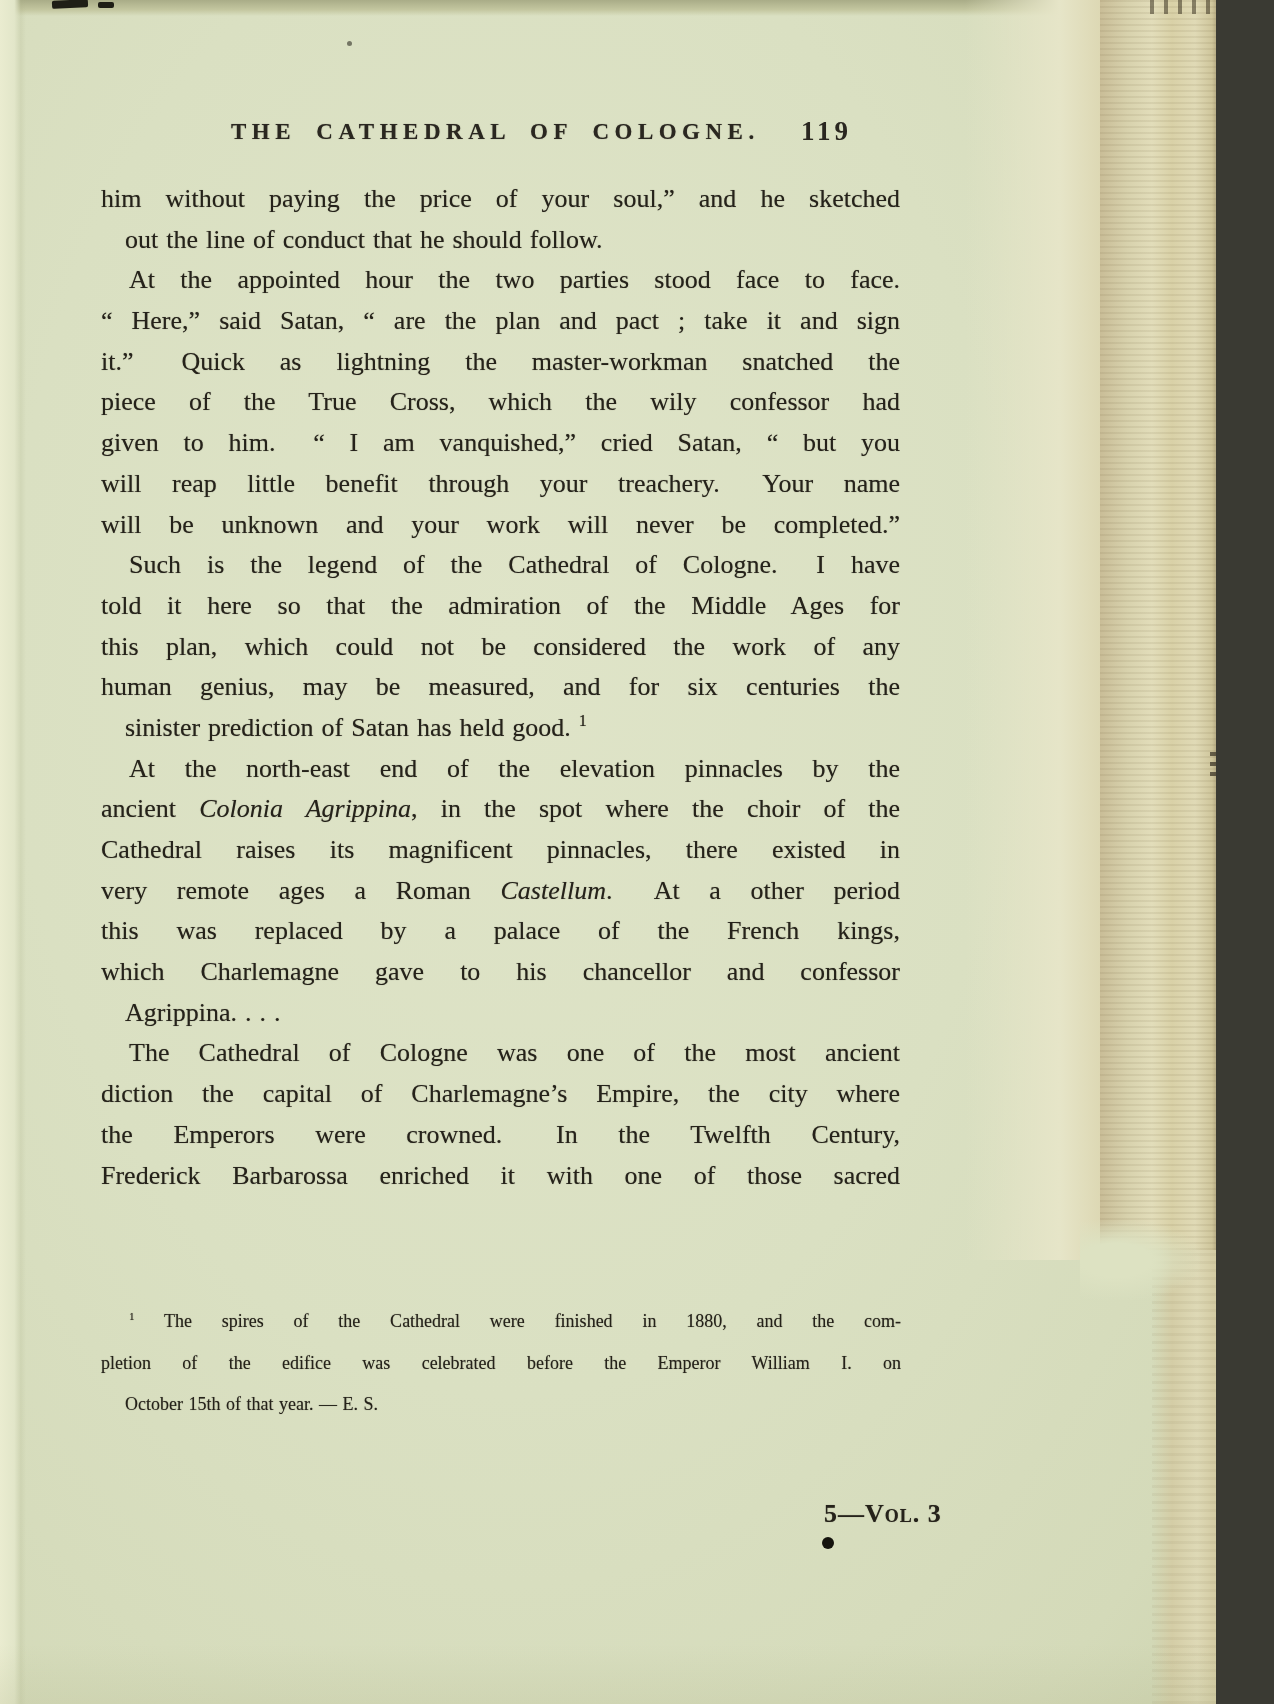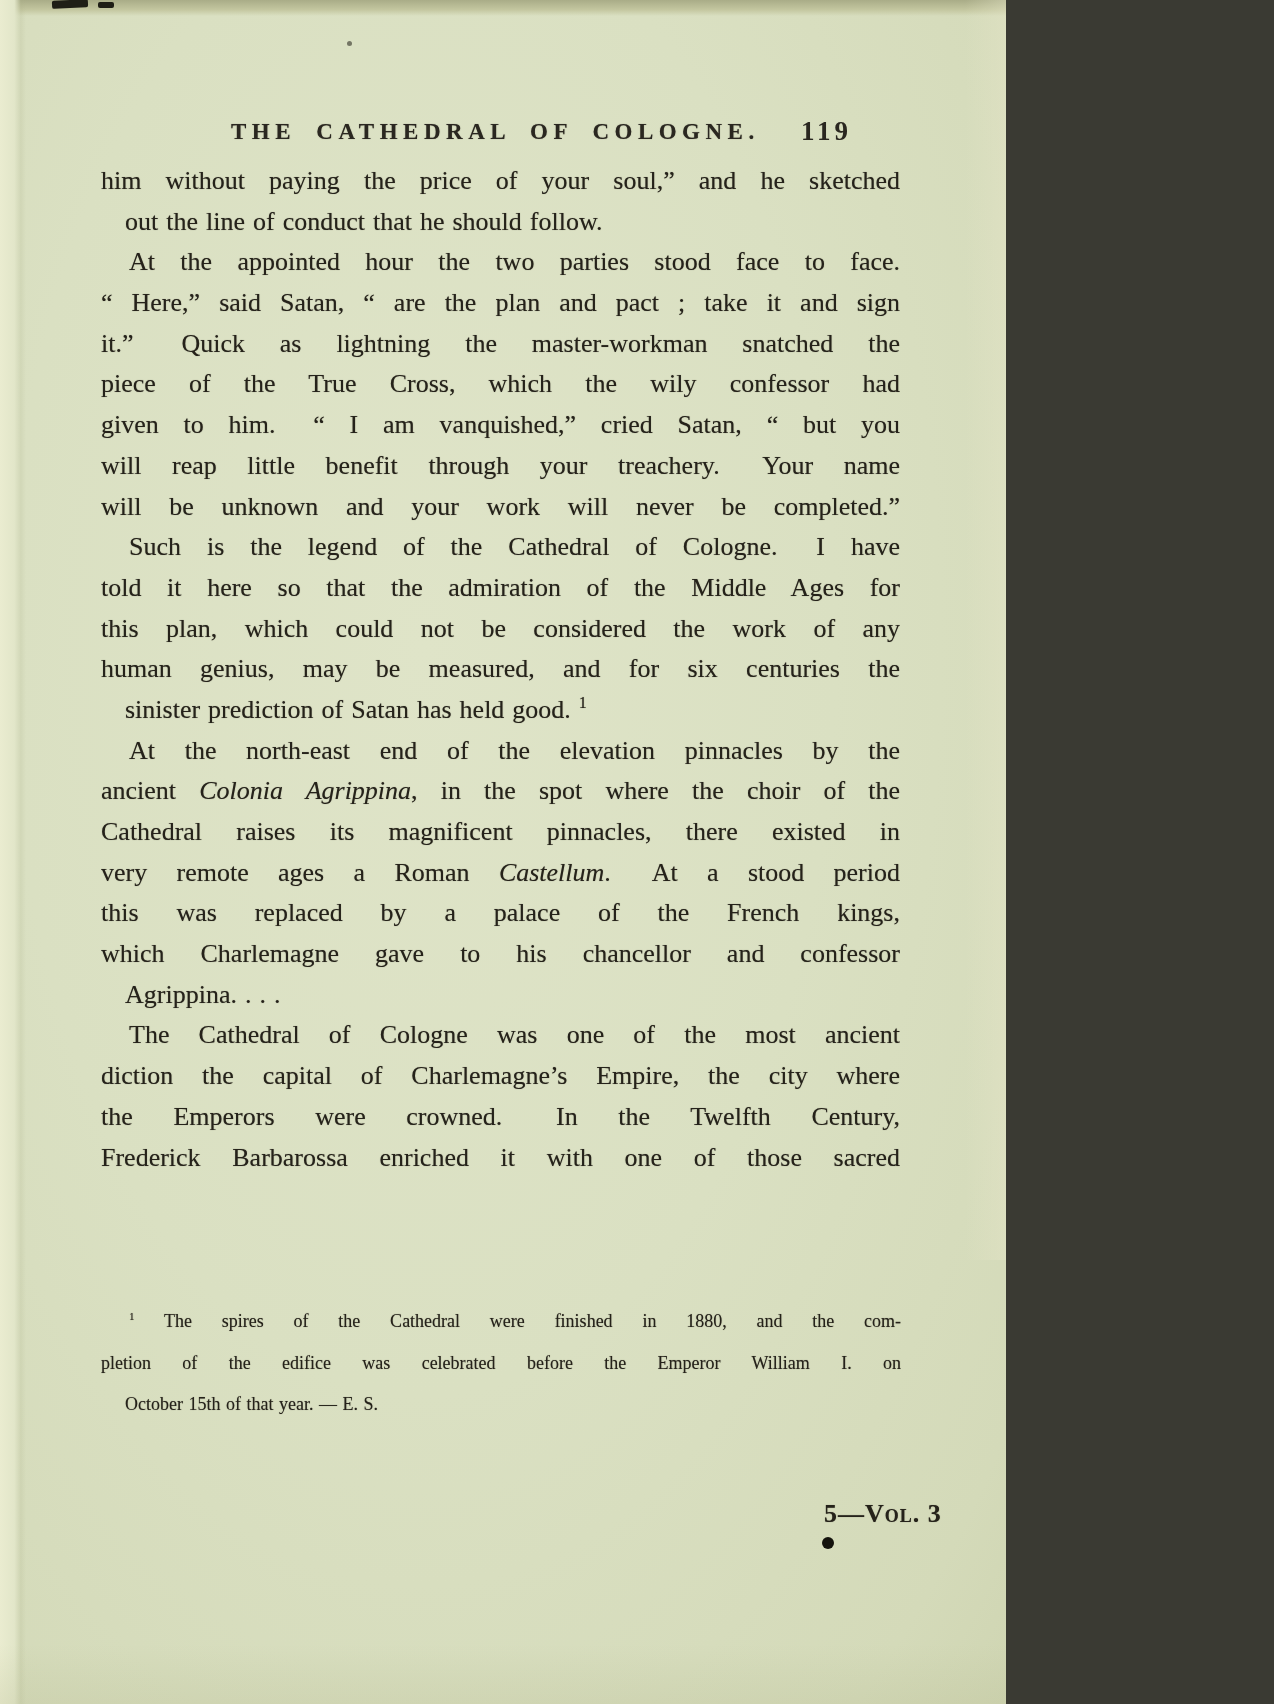--- a/index.html
+++ b/index.html
@@ -1,17 +1,17 @@
 <!DOCTYPE html>
 <html><head>
 <meta charset="utf-8">
 <style>
   html,body { margin:0; padding:0; background:#3a3a33; }
   .scan {
-    position:relative; width:1006px; height:1704px; overflow:hidden;
+    position:relative; width:1216px; height:1704px; overflow:hidden;
     font-family:"Liberation Serif", serif;
     background:
       radial-gradient(ellipse at 42% 38%, #dfe4c8 0%, #dae0c2 50%, #d4dab9 88%, #cfd5b2 100%);
   }
   
   .top-edge { position:absolute; left:0; top:0; width:100%; height:16px;
     background:linear-gradient(#a9ac87, #c3c69f 60%, rgba(195,198,159,0)); }
   .left-edge { position:absolute; left:0; top:0; width:26px; height:100%;
     background:linear-gradient(90deg, #eaecd0, #e2e6c9 55%, rgba(170,175,135,.18) 80%, rgba(170,175,135,0)); }
   .curl-highlight { position:absolute; left:965px; top:0; width:135px; height:1260px;
@@ -38,21 +38,21 @@
   .speck.s3 { left:347px; top:41px;   width:5px;  height:5px; border-radius:50%; opacity:.55; }
   .speck.s4 { left:822px; top:1537px; width:12px; height:12px; border-radius:50%; background:#14130d; }
   .bottom-shade { position:absolute; left:0; bottom:0; width:100%; height:60px;
     background:linear-gradient(rgba(186,190,150,0), rgba(186,190,150,.25)); }
   .header-title { position:absolute; left:231px; top:119px; font-size:23px;
     letter-spacing:5.5px; word-spacing:9px; font-weight:bold; color:#2a2720;
     text-shadow:0 0 1px rgba(40,36,26,.5); }
   .page-number { position:absolute; left:801px; top:116px; font-size:27px;
     letter-spacing:4px; font-weight:bold; color:#2a2720;text-align:right; }
 
-  .text-column { position:absolute; left:101px; top:161px; width:799px; }
+  .text-column { position:absolute; left:101px; top:179px; width:799px; }
   .paragraph { margin:0; }
   .body-line, .foot-line {
     overflow:hidden; white-space:nowrap;
     text-align:justify; text-align-last:justify;
     color:#25221a; text-shadow:0 0 1px rgba(40,36,26,.45);
   }
   .body-line { height:40.7px; line-height:40.7px; font-size:26px; word-spacing:1.5px; }
   .foot-line { height:41.5px; line-height:41.5px; font-size:18px; word-spacing:1px; }
   .nojust { text-align-last:left;margin-left:24px; }
   .indent { text-indent:28px; }
@@ -103,21 +103,21 @@
         <div class="body-line indent"><span>Such is the legend of the Cathedral of Cologne.  I have</span></div>
         <div class="body-line"><span>told it here so that the admiration of the Middle Ages for</span></div>
         <div class="body-line"><span>this plan, which could not be considered the work of any</span></div>
         <div class="body-line"><span>human genius, may be measured, and for six centuries the</span></div>
         <div class="body-line nojust"><span>sinister prediction of Satan has held good. </span><span class="sup">1</span></div>
       </div>
       <div class="paragraph">
         <div class="body-line indent"><span>At the north-east end of the elevation pinnacles by the</span></div>
         <div class="body-line"><span>ancient </span><span class="it">Colonia Agrippina</span><span>, in the spot where the choir of the</span></div>
         <div class="body-line"><span>Cathedral raises its magnificent pinnacles, there existed in</span></div>
-        <div class="body-line"><span>very remote ages a Roman </span><span class="it">Castellum</span><span>.  At a stood period</span></div>
+        <div class="body-line"><span>very remote ages a Roman </span><span class="it">Castellum</span><span>.  At a other period</span></div>
         <div class="body-line"><span>this was replaced by a palace of the French kings,</span></div>
         <div class="body-line"><span>which Charlemagne gave to his chancellor and confessor</span></div>
         <div class="body-line nojust"><span>Agrippina. . . .</span></div>
       </div>
       <div class="paragraph">
         <div class="body-line indent"><span>The Cathedral of Cologne was one of the most ancient</span></div>
         <div class="body-line"><span>diction the capital of Charlemagne’s Empire, the city where</span></div>
         <div class="body-line"><span>the Emperors were crowned.  In the Twelfth Century,</span></div>
         <div class="body-line"><span>Frederick Barbarossa enriched it with one of those sacred</span></div>
       </div>

